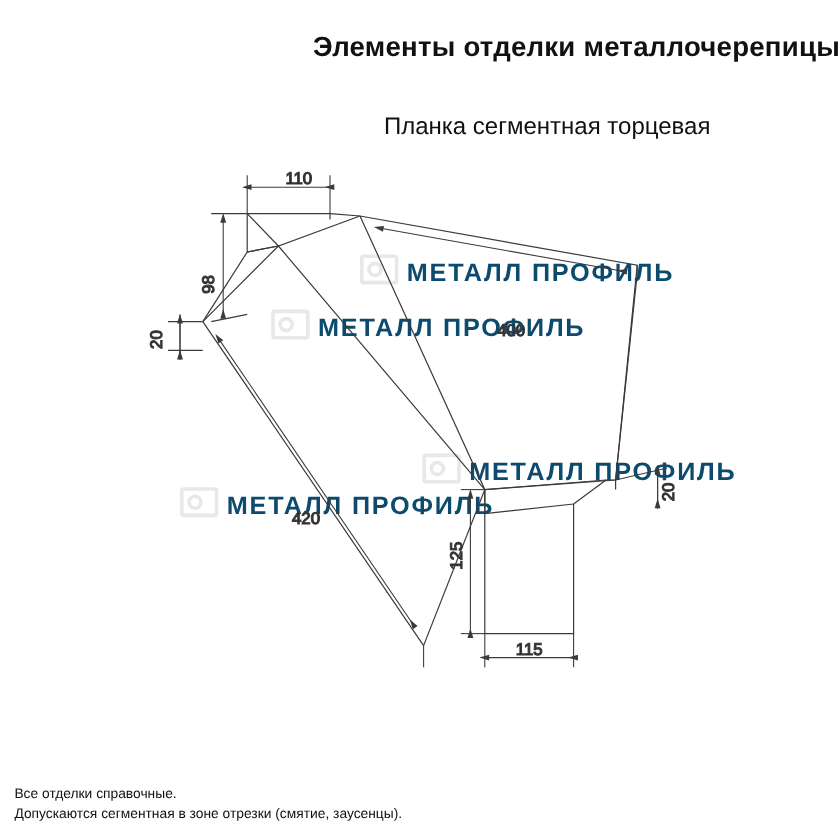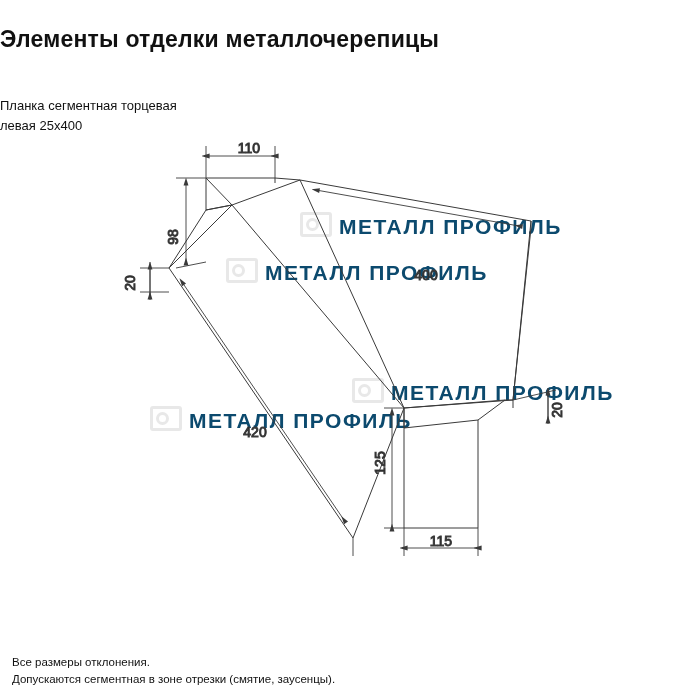--- a/index.html
+++ b/index.html
@@ -17,33 +17,33 @@
   }
   .page {
     position: absolute;
     inset: 0;
   }
   .title {
     position: absolute;
     top: 26px;
     left: 0;
     width: 700px;
-    text-align: left;
+    text-align: right;
     font-size: 23px;
     font-weight: bold;
     color: #111111;
     letter-spacing: 0.2px;
   }
   .subtitle {
     position: absolute;
     top: 96px;
     left: 0;
     width: 592px;
-    text-align: left;
-    font-size: 13px;
+    text-align: right;
+    font-size: 20px;
     color: #111111;
     line-height: 20px;
   }
   .drawing {
     position: absolute;
     top: 0;
     left: 0;
     width: 700px;
     height: 700px;
   }
@@ -96,21 +96,20 @@
 </style>
 </head>
 <body>
 
 <div class="page">
 
   <div class="title">Элементы отделки металлочерепицы</div>
 
   <div class="subtitle">
     <div>Планка сегментная торцевая</div>
-    <div>левая 25х400</div>
   </div>
 
   <div class="wm wm1"><span class="wm-ic"></span><span>МЕТАЛЛ ПРОФИЛЬ</span></div>
   <div class="wm wm2"><span class="wm-ic"></span><span>МЕТАЛЛ ПРОФИЛЬ</span></div>
   <div class="wm wm3"><span class="wm-ic"></span><span>МЕТАЛЛ ПРОФИЛЬ</span></div>
   <div class="wm wm4"><span class="wm-ic"></span><span>МЕТАЛЛ ПРОФИЛЬ</span></div>
 
   <svg class="drawing" viewBox="0 0 700 700">
     <g fill="none" stroke="#3a3a3a" stroke-width="1" stroke-linejoin="miter" stroke-linecap="butt">
 
@@ -195,17 +194,17 @@
         <text x="426" y="280" text-anchor="middle">400</text>
         <text x="562" y="410" text-anchor="middle" transform="rotate(-90 562 410)">20</text>
         <text x="255" y="437" text-anchor="middle">420</text>
         <text x="385" y="463" text-anchor="middle" transform="rotate(-90 385 463)">125</text>
         <text x="441" y="546" text-anchor="middle">115</text>
       </g>
     </g>
   </svg>
 
   <div class="footnotes">
-    <div>Все размеры отклонения.</div>
+    <div>Все отделки справочные.</div>
     <div>Допускаются сегментная в зоне отрезки (смятие, заусенцы).</div>
   </div>
 
 </div>
 
 </body></html>

